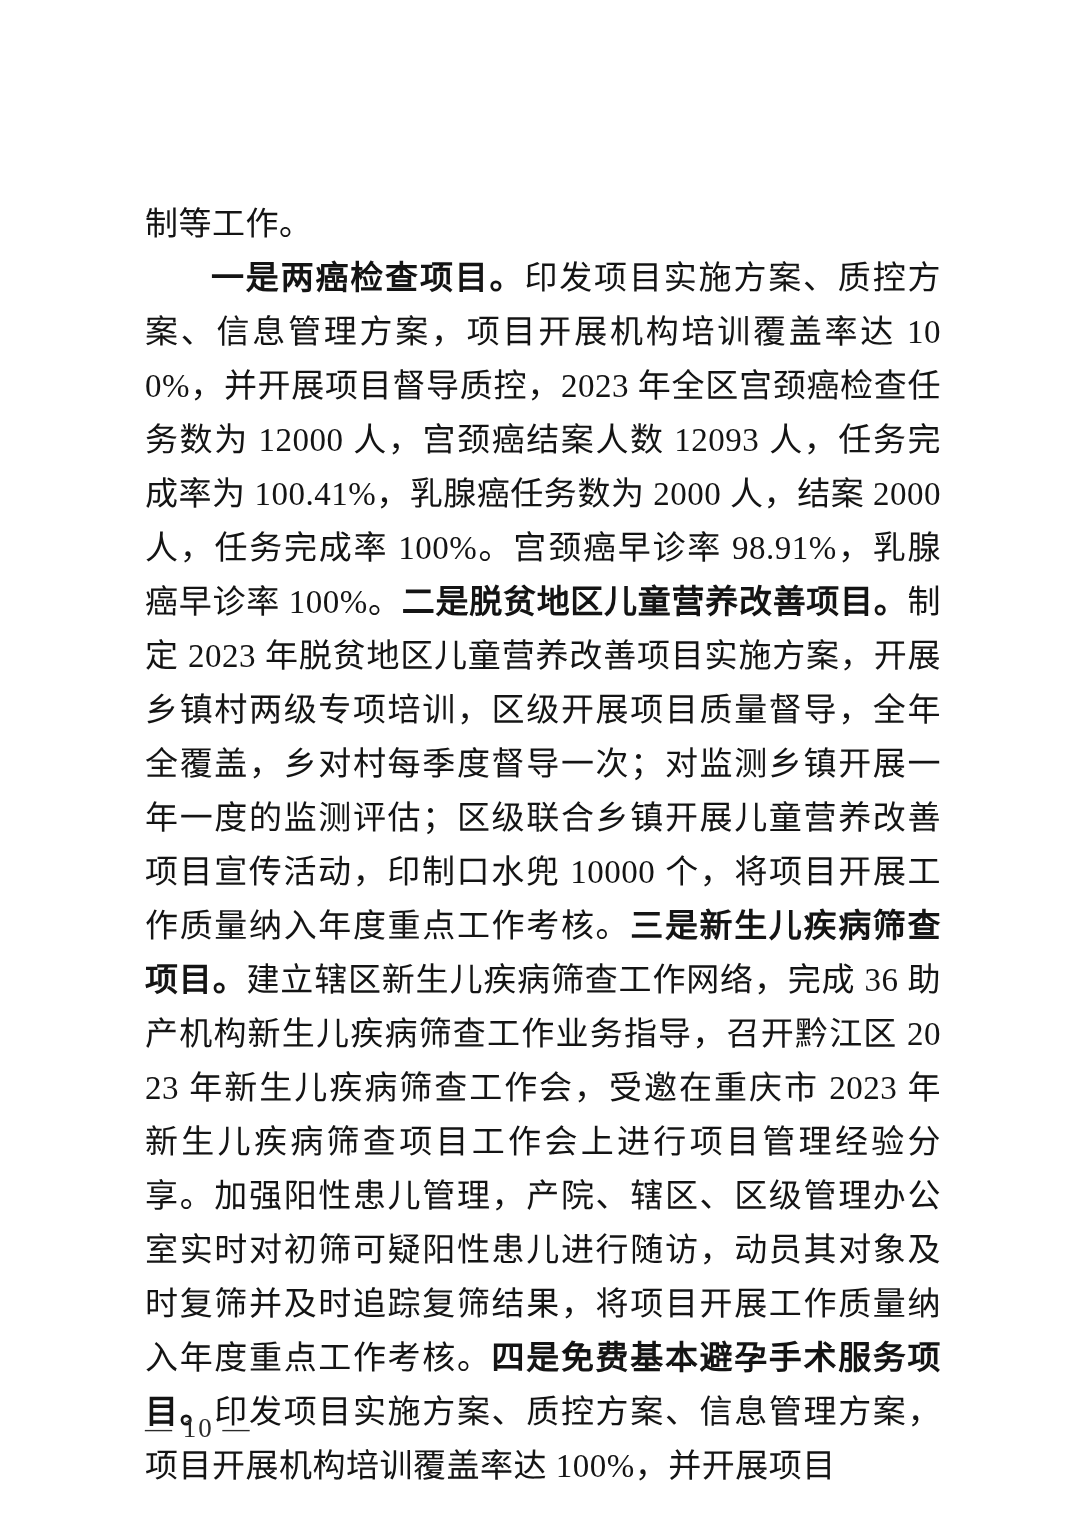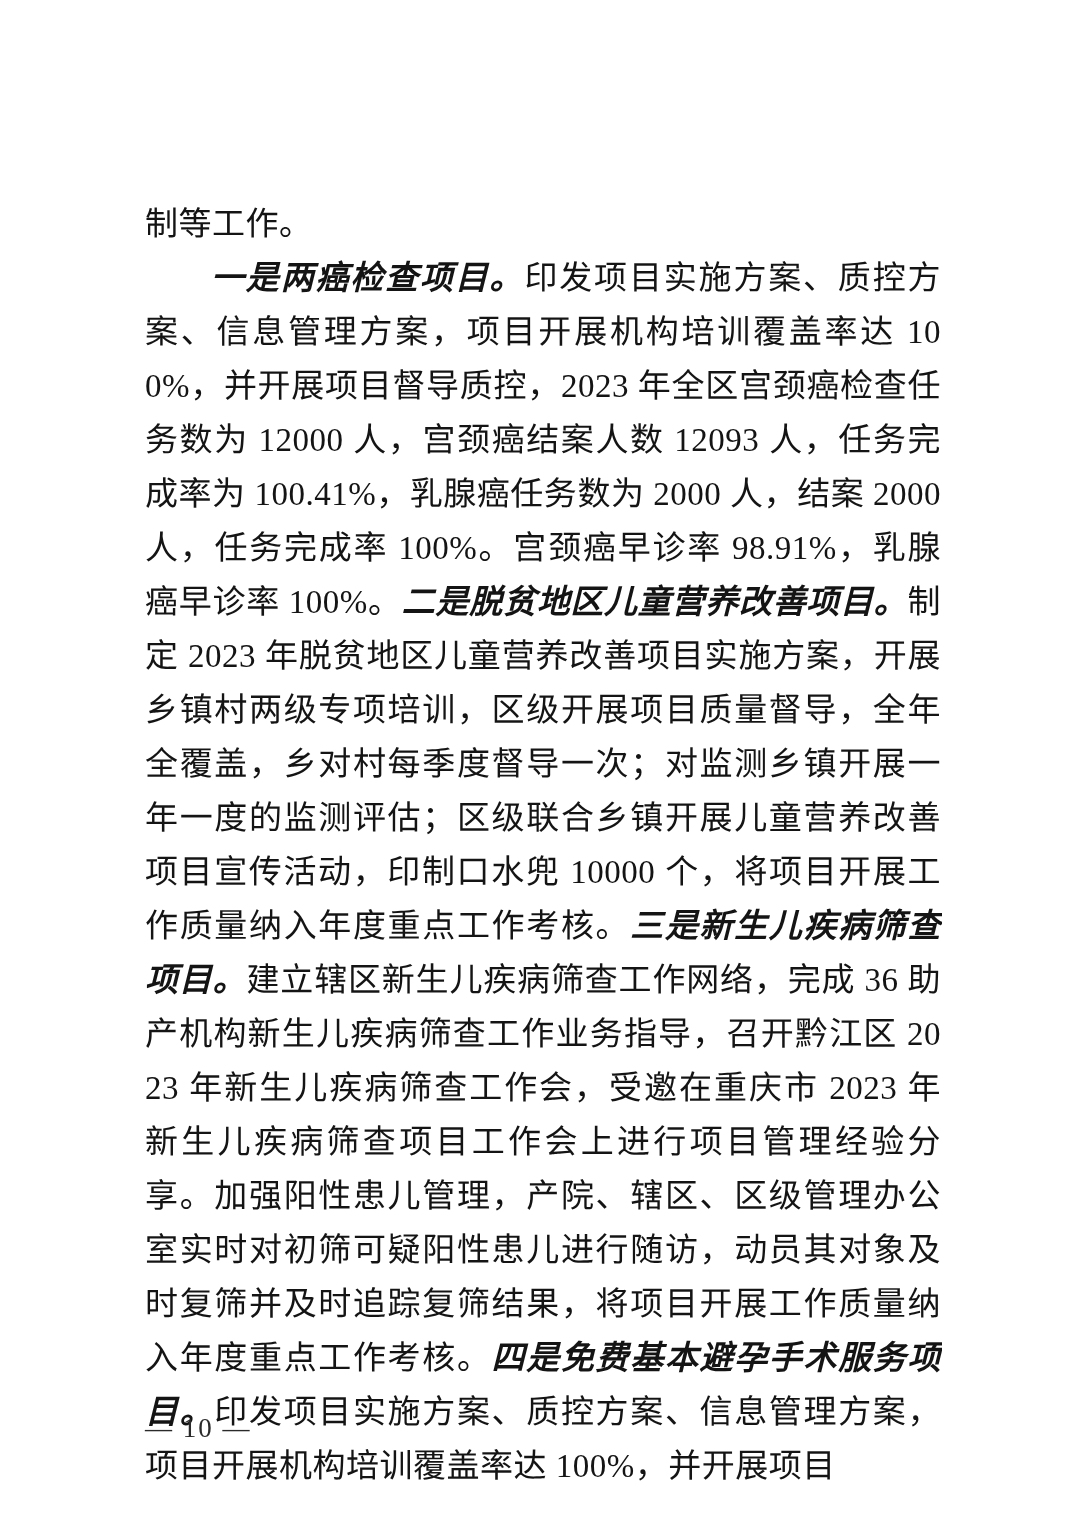--- a/index.html
+++ b/index.html
@@ -31,21 +31,20 @@
     word-break: break-all;
   }
   .para.indent {
     text-indent: 2em;
   }
   .para.no-indent {
     text-indent: 0;
   }
   .para .bold {
     font-weight: bold;
-    font-style: italic;
   }
   .section-heading {
     
     font-size: 33px;
     line-height: 54px;
   }
   .footer {
     position: absolute;
     left: 145px;
     top: 1412px;

